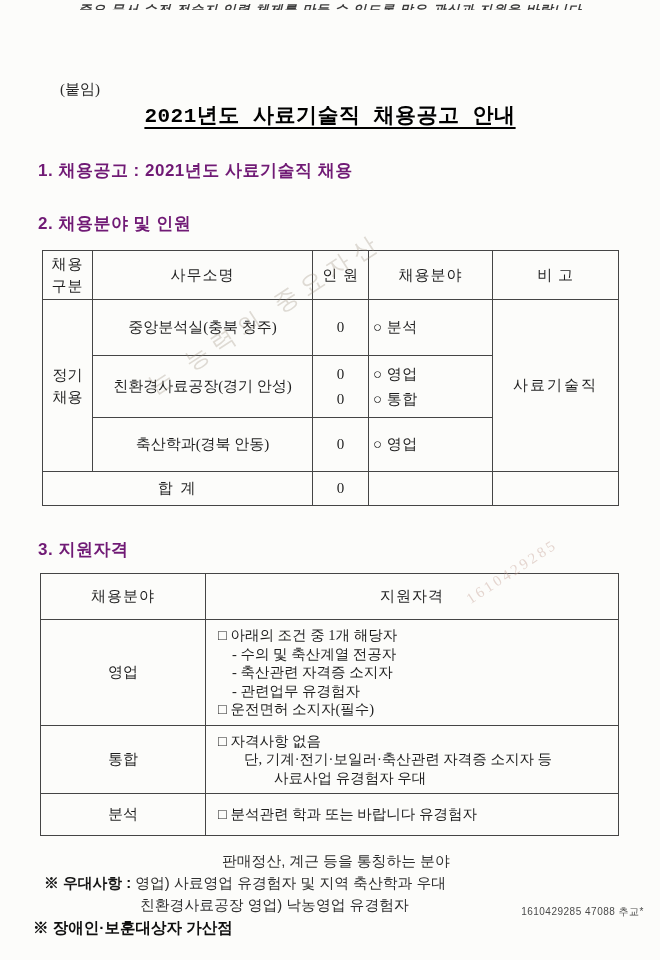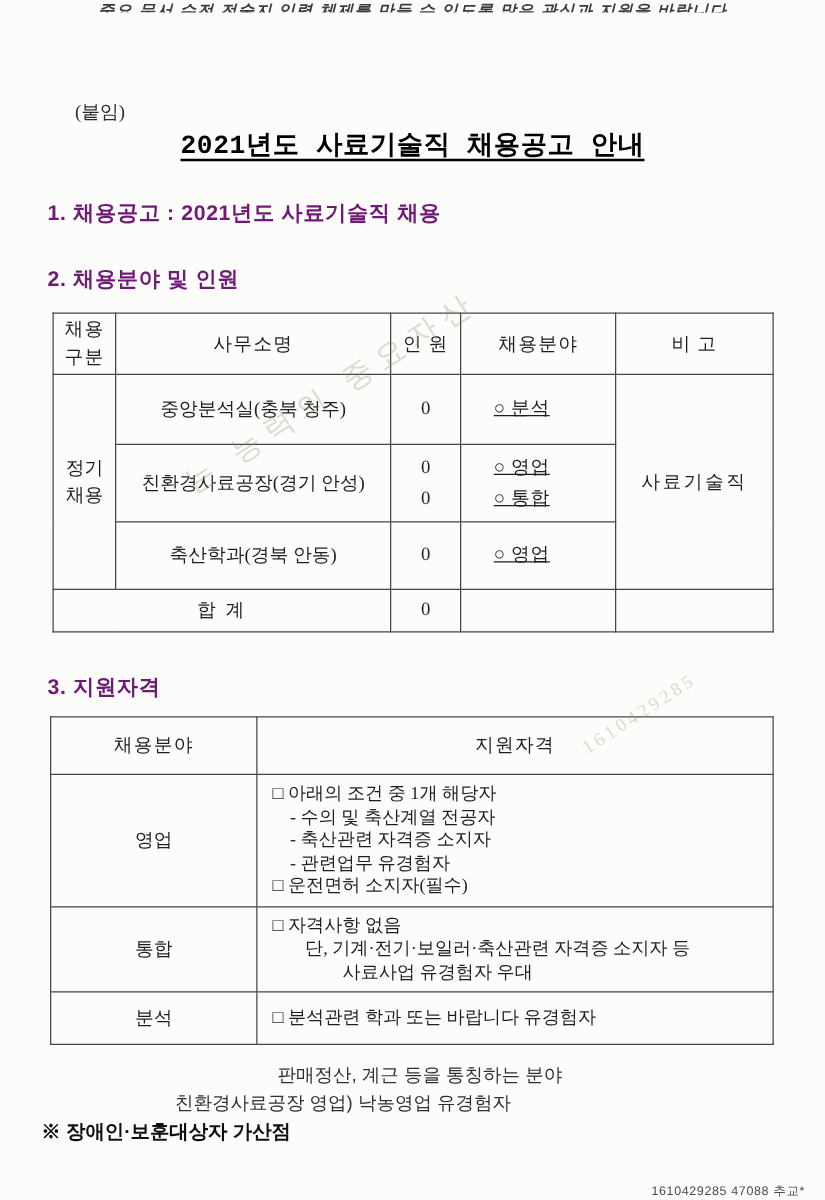--- a/index.html
+++ b/index.html
@@ -32,40 +32,40 @@
 
   table { border-collapse:collapse; table-layout:fixed; }
   td {
     border:1.6px solid #454545; text-align:center; vertical-align:middle;
     font-size:15px; color:#1e1e1e; padding:2px 4px;
   }
   .t1 { width:576px; margin:15px 0 0 42px; }
   .t2 { width:578px; margin:12px 0 0 40px; }
   .hdr td { font-size:15px; letter-spacing:1px; }
   .two-line div { line-height:22px; }
-  .cell-left { text-align:left; padding-left:26px;text-decoration:underline; }
+  .cell-left { text-align:left; padding-left:4px; }
   .cnt div, .fld div { line-height:25px; }
   .fld { letter-spacing:0.5px; }
   .note-cell { letter-spacing:2px; }
 
   .q-lines { text-align:left; font-size:14.5px; line-height:18.5px; padding:6px 4px 6px 12px; }
   .qi1 { padding-left:14px; }
   .qi2 { padding-left:26px; }
   .qi3 { padding-left:56px; }
 
   .notes { margin:14px 0 0 44px; font-family:"Liberation Sans",sans-serif;
            font-size:14.8px; color:#2f2f2f; }
   .notes .ln { line-height:22px; white-space:nowrap; }
   .notes .lbl { font-weight:bold; color:#161616; }
   .ind1 { padding-left:178px; }
   .ind2 { padding-left:96px; }
   .n3 { font-weight:bold; color:#0f0f0f; margin-left:-11px; margin-top:1px; font-size:15.5px; }
 
   .print-code {
-    position:absolute; right:16px; top:946px; font-family:"Liberation Sans",sans-serif;
+    position:absolute; right:16px; top:905px; font-family:"Liberation Sans",sans-serif;
     font-size:10px; color:#4a4a4a; letter-spacing:0.5px;
   }
   .wm { position:absolute; font-family:"Liberation Serif",serif; pointer-events:none; white-space:nowrap; }
   .wm-slogan {
     left:150px; top:372px; transform:rotate(-33deg); transform-origin:left center;
     font-size:24px; letter-spacing:7px; color:rgba(152,140,124,0.30);
   }
   .wm-digits {
     left:468px; top:592px; transform:rotate(-33deg); transform-origin:left center;
     font-size:15px; letter-spacing:3px; color:rgba(196,160,148,0.42);
@@ -189,18 +189,21 @@
       <td style="height:42px">분석</td>
       <td class="q-lines">
         <div>□ 분석관련 학과 또는 바랍니다 유경험자</div>
       </td>
     </tr>
   </tbody>
     </table>
 
   <div class="notes">
     <div class="ln ind1">판매정산, 계근 등을 통칭하는 분야</div>
+    <div class="ln">
+      <span class="lbl">※ 우대사항 : </span><span>영업) 사료영업 유경험자 및 지역 축산학과 우대</span>
+    </div>
     <div class="ln ind2">친환경사료공장 영업) 낙농영업 유경험자</div>
     <div class="ln n3">※ 장애인·보훈대상자 가산점</div>
   </div>
 
   <div class="print-code">1610429285 47088 추교*</div>
 </div>
 
 </body></html>

